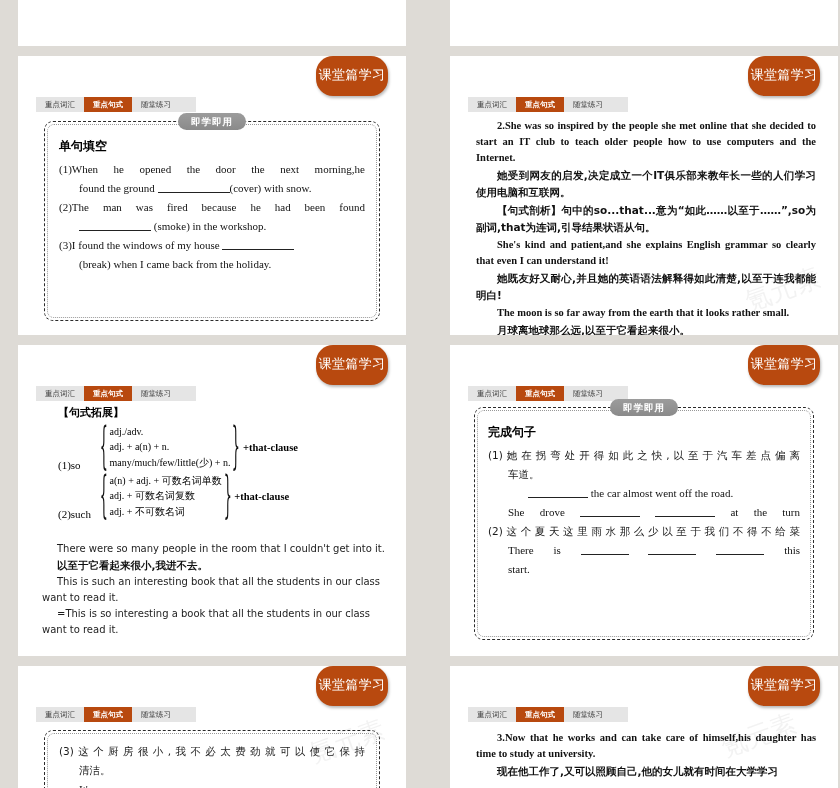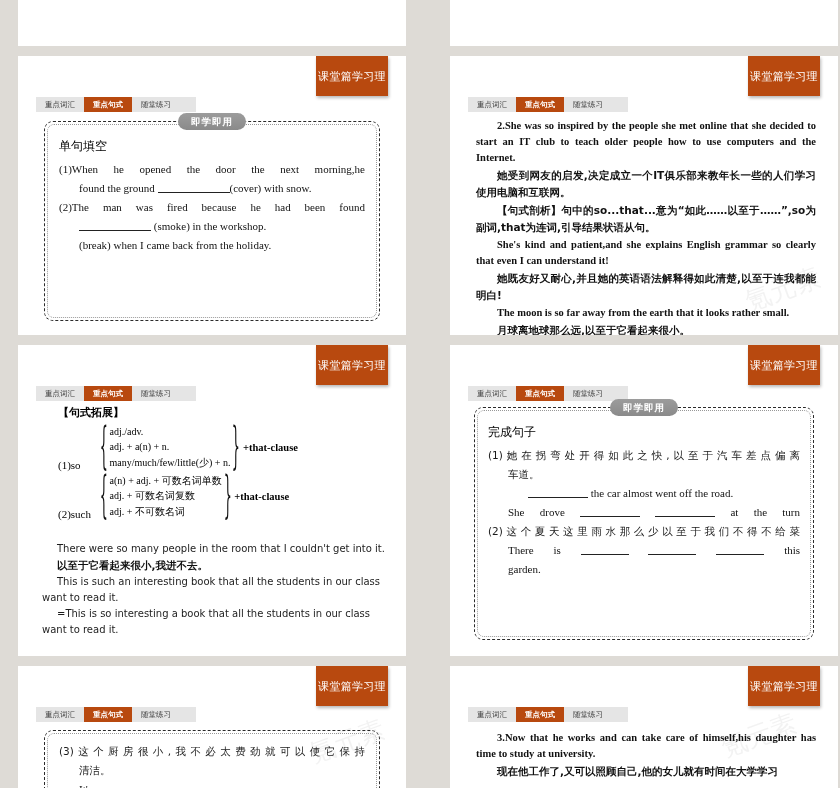--- a/index.html
+++ b/index.html
@@ -35,26 +35,27 @@
 
   
   .corner-badge {
     position: absolute;
     top: 0;
     right: 18px;
     width: 72px;
     height: 40px;
     background: #b8490f;
     color: #ffffff;
-    font-family: Liberation Serif, serif;
-    font-size: 11px;
+    font-family: Liberation Mono, monospace;
+    font-size: 13px;
     line-height: 40px;
     text-align: center;
     letter-spacing: .3px;
     box-shadow: 1px 2px 3px rgba(0,0,0,.28);
+    border-radius: 17px;
   }
 
   
   .tabstrip {
     position: absolute;
     left: 18px;
     top: 41px;
     height: 15px;
     background: #e5e5e5;
     display: flex;
@@ -118,21 +119,21 @@
     color: #1a1a1a;
   }
   .body-en {
     font-family: "Liberation Serif", serif;
     font-size: 11px;
     color: #111;
   }
 
   .heading {
     font-family: "DejaVu Sans", sans-serif;
-    font-weight: normal;
+    font-weight: bold;
     font-size: 12px;
     color: #000;
     margin-bottom: 6px;
   }
 
   .qline {
     display: block;
     margin-bottom: 2px;
     text-align: justify;
     text-align-last: justify;
@@ -280,20 +281,24 @@
           <span>found the ground</span>
           <span class="blank bl-lg"></span><span>(cover) with snow.</span>
         </div>
 
         <div class="body-en qline">(2)The man was fired because he had been found</div>
         <div class="body-en qline indent last">
           <span class="blank bl-lg"></span>
           <span>(smoke) in the workshop.</span>
         </div>
 
+        <div class="body-en qline last">
+          <span>(3)I found the windows of my house</span>
+          <span class="blank bl-lg"></span>
+        </div>
         <div class="body-en qline indent last">(break) when I came back from the holiday.</div>
       </div>
     </div>
   </div>
 
   <div class="slide col-r row-1">
     <div class="corner-badge">课堂篇学习理解</div>
     <div class="tabstrip">
       <span class="tab">重点词汇</span>
       <span class="tab active">重点句式</span>
@@ -386,21 +391,21 @@
 
         <div class="body-cn qline">(2)这个夏天这里雨水那么少以至于我们不得不给菜</div>
 
         <div class="body-en qline indent">
           <span>There is</span>
           <span class="blank bl-sm"></span>
           <span class="blank bl-sm"></span>
           <span class="blank bl-sm"></span>
           <span>this</span>
         </div>
-        <div class="body-en qline indent last">garden.</div>
+        <div class="body-en qline indent last">start.</div>
       </div>
     </div>
   </div>
 
   <div class="slide col-l row-3">
     <div class="corner-badge">课堂篇学习理解</div>
     <div class="tabstrip">
       <span class="tab">重点词汇</span>
       <span class="tab active">重点句式</span>
       <span class="tab">随堂练习</span>

